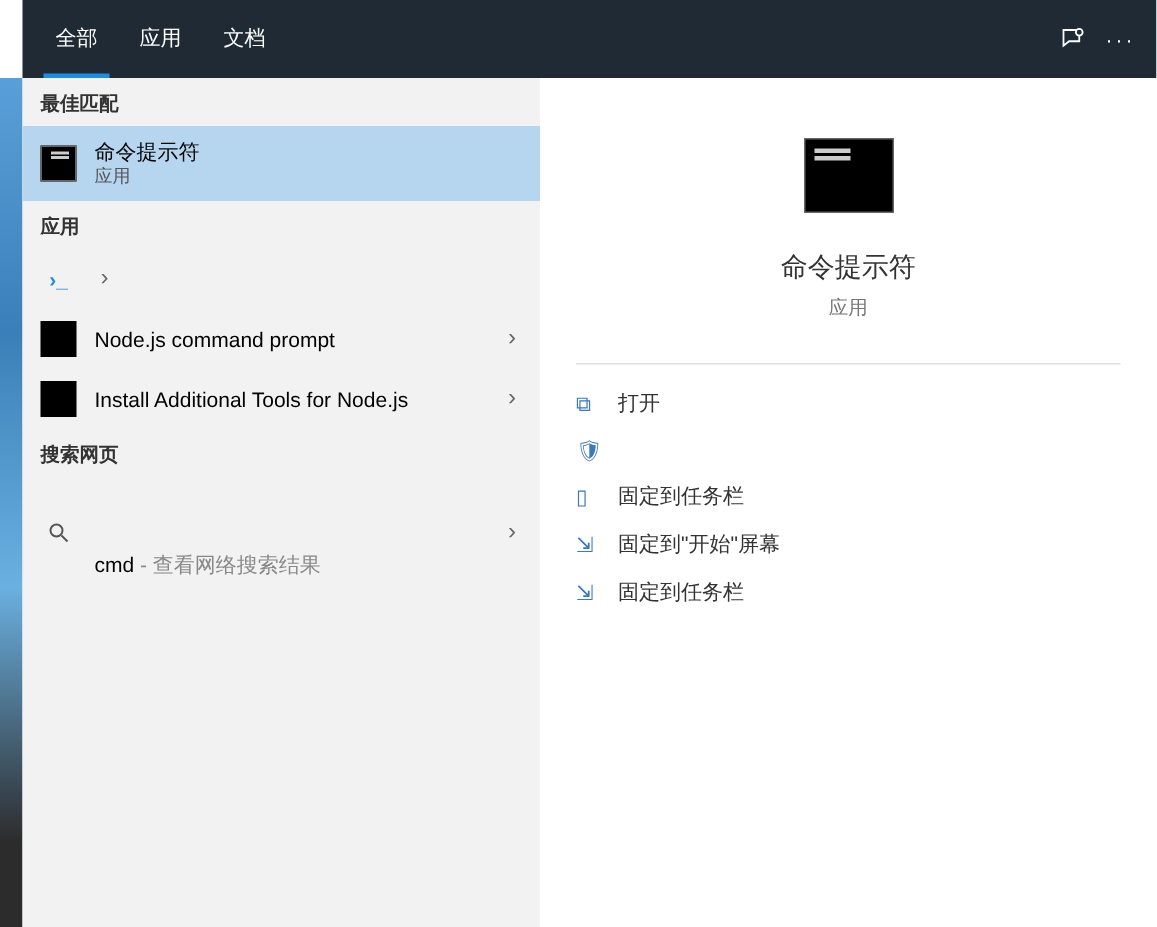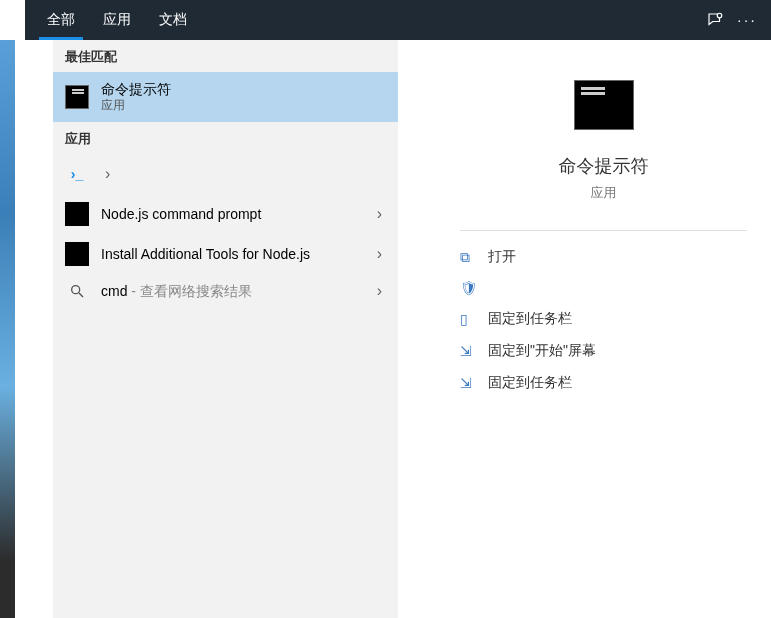--- a/index.html
+++ b/index.html
@@ -1,27 +1,27 @@
 <!DOCTYPE html>
 <html><head>
 <meta charset="utf-8">
 <style>
   * { margin: 0; padding: 0; box-sizing: border-box; font-family: "Microsoft YaHei", "Segoe UI", sans-serif; }
   body { width: 771px; height: 618px; background: #fff; overflow: hidden; display: flex; flex-direction: column; }
 
   
   .tabs {
-    height: 40px;
+    height: 52px;
     background: #1f2a34;
     display: flex;
     align-items: center;
     padding: 0 8px;
     color: #fff;
     font-size: 14px;
-    margin-left: 25px;
+    margin-left: 15px;
   }
   .tab {
     padding: 0 14px;
     height: 100%;
     display: flex;
     align-items: center;
     cursor: pointer;
     position: relative;
   }
   .tab.active::after {
@@ -29,21 +29,21 @@
     position: absolute;
     left: 6px; right: 6px; bottom: 0;
     height: 3px;
     background: #1a8fe6;
   }
   .tab .caret { margin-left: 4px; font-size: 10px; }
   .tabs-spacer { flex: 1; }
   .tab-icon { width: 32px; display: flex; justify-content: center; align-items: center; height: 100%; cursor: pointer; }
 
   
-  .main { flex: 1; display: flex; overflow: hidden; gap: 38px; }
+  .main { flex: 1; display: flex; overflow: hidden; }
   .edge-strip { width: 15px; background: linear-gradient(#5aa0d8, #3b7fb8 30%, #6ab0e0 60%, #2c2c2c 90%); }
   .left-pane { width: 345px; background: #f2f2f2; display: flex; flex-direction: column; overflow-y: auto; }
   .right-pane { flex: 1; background: #fff; display: flex; flex-direction: column; }
 
   .section-header { font-size: 13px; font-weight: 600; color: #333; padding: 8px 12px 6px; }
 
   .result-item {
     display: flex;
     align-items: center;
     padding: 8px 12px;
@@ -60,21 +60,21 @@
   .cmder-icon { color:#1a8fe6; font-size:14px; font-weight:bold; }
   .node-icon { background:#000; }
 
   .result-text { flex: 1; display: flex; flex-direction: column; line-height: 1.3; }
   .result-title { font-size: 14px; color: #000; }
   .result-title b { font-weight: 700; }
   .result-sub { font-size: 12px; color: #555; }
   .chevron { color: #666; font-size: 16px; padding: 0 4px; }
 
   .search-web-item .search-glyph { width:24px; display:flex; justify-content:center; color:#555; margin-right:12px; }
-  .search-web-item .result-title { color:#000; }
+  .search-web-item .result-title { color:#000;margin-top:41px; }
   .search-web-item .hint { color:#888; }
 
   
   .preview-area { padding: 40px 0 10px; display:flex; flex-direction:column; align-items:center; }
   .preview-icon { width:60px; height:50px; background:#000; border:1px solid #666; position:relative; }
   .preview-icon::before { content:""; position:absolute; top:6px; left:6px; width:24px; height:3px; background:#ccc; box-shadow:0 5px 0 #ccc; }
   .preview-title { font-size: 18px; color:#333; margin-top: 24px; }
   .preview-sub { font-size: 13px; color:#777; margin-top: 6px; }
   .divider { height:1px; background:#e0e0e0; margin: 18px 24px 6px; }
 
@@ -140,20 +140,21 @@
     </div>
 
     <div class="result-item">
       <div class="app-icon node-icon"></div>
       <div class="result-text">
         <span class="result-title">Install Additional Tools for Node.js</span>
       </div>
       <span class="chevron">›</span>
     </div>
 
+    <div class="section-header">搜索网页</div>
 
     <div class="result-item search-web-item">
       <div class="search-glyph">
         <svg width="16" height="16" viewBox="0 0 24 24" fill="none" stroke="#555" stroke-width="2">
             <circle cx="10" cy="10" r="6"></circle>
             <line x1="15" y1="15" x2="21" y2="21"></line>
           </svg>
       </div>
       <div class="result-text">
         <span class="result-title"><span>cmd</span><span class="hint"> - 查看网络搜索结果</span></span>

